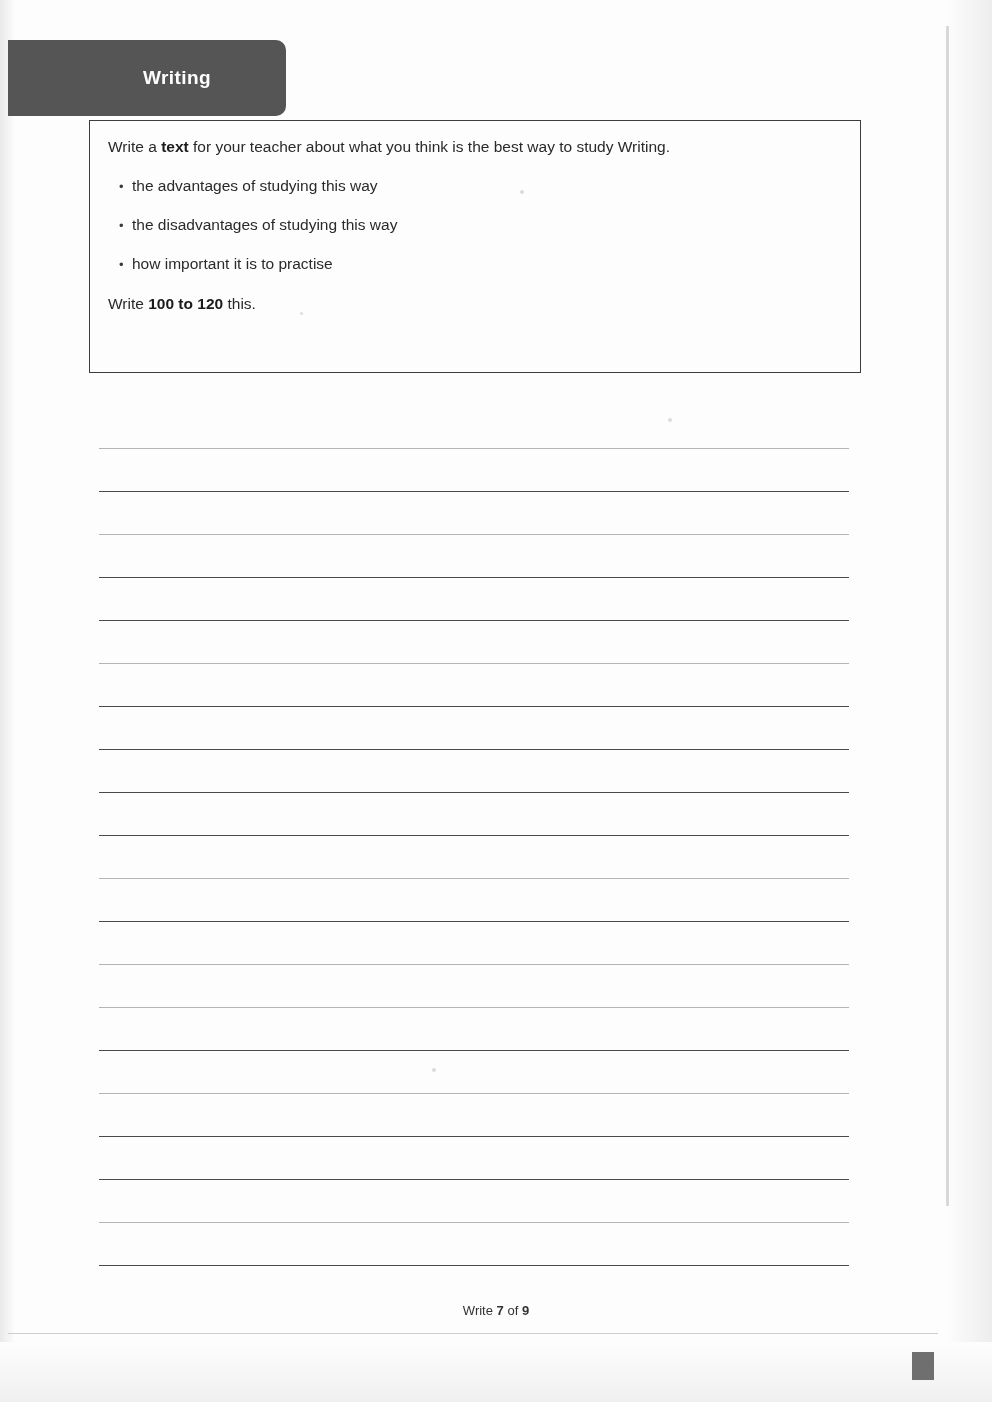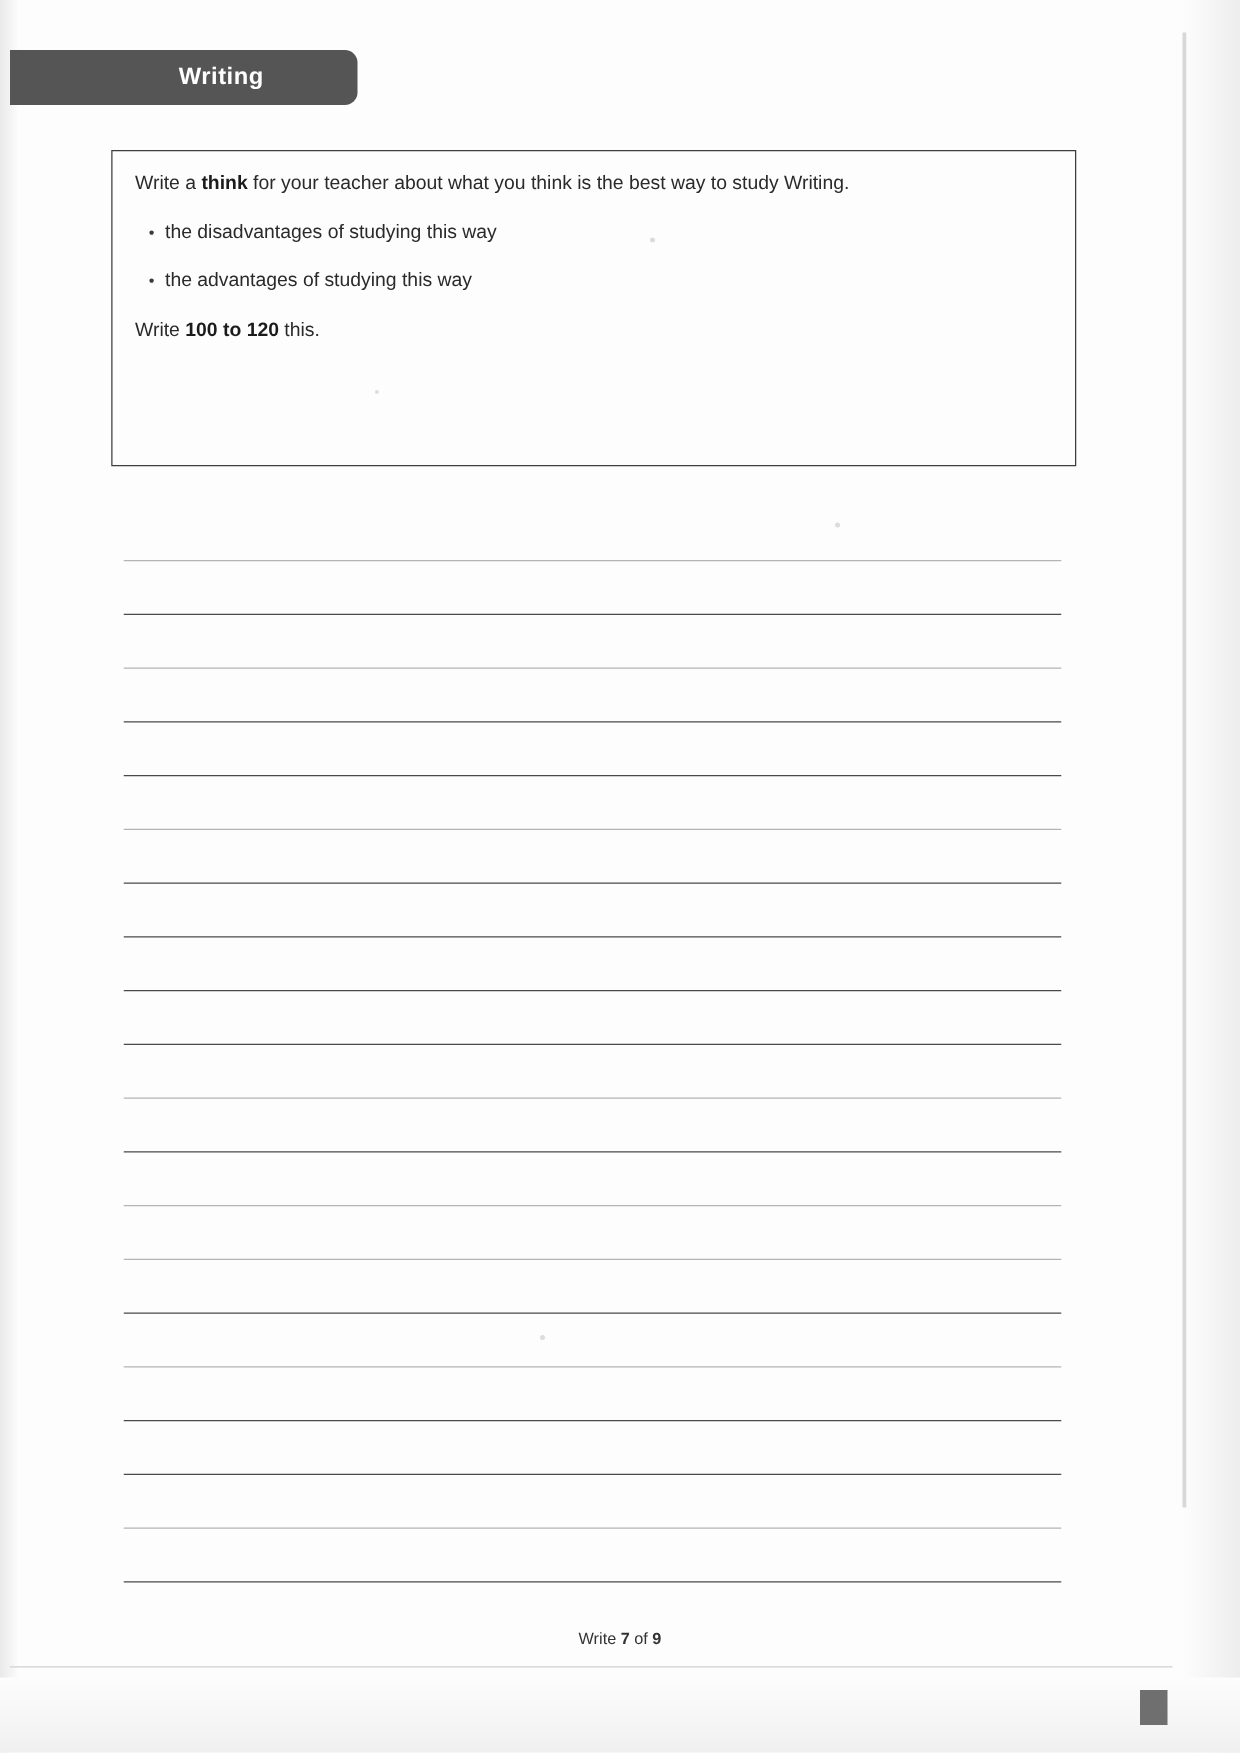--- a/index.html
+++ b/index.html
@@ -55,21 +55,21 @@
     height: 28px;
     background: #6f6f6f;
   }
 
   
   .section-tab {
     position: absolute;
     left: 8px;
     top: 40px;
     width: 278px;
-    height: 44px;
+    height: 76px;
     background: #555555;
     border-radius: 0 10px 10px 0;
     color: #ffffff;
     display: flex;
     align-items: center;
     justify-content: center;
     box-sizing: border-box;
     padding-left: 60px;
   }
   .section-tab-label {
@@ -170,27 +170,28 @@
   <div class="speck" style="left:300px; top:312px; width:3px; height:3px;"></div>
   <div class="speck" style="left:668px; top:418px; width:4px; height:4px;"></div>
   <div class="speck" style="left:432px; top:1068px; width:4px; height:4px;"></div>
 </div>
 
 <div class="section-tab">
   <span class="section-tab-label">Writing</span>
 </div>
 
 <div class="task-box">
-  <p class="task-line"><span>Write a </span><b>think</b><span> for your teacher about what you think is the best way to study Writing.</span></p>
-
+  <p class="task-line"><span>Write a </span><b>text</b><span> for your teacher about what you think is the best way to study Writing.</span></p>
+
+
+  <p class="bullet-line"><span class="bullet-dot">•</span><span>the advantages of studying this way</span></p>
 
   <p class="bullet-line"><span class="bullet-dot">•</span><span>the disadvantages of studying this way</span></p>
 
-  <p class="bullet-line"><span class="bullet-dot">•</span><span>the advantages of studying this way</span></p>
-
+  <p class="bullet-line"><span class="bullet-dot">•</span><span>how important it is to practise</span></p>
 
   <p class="task-line"><span>Write </span><b>100 to 120</b><span> this.</span></p>
 </div>
 
 <div class="lines-area">
   <div class="rule faint" style="top:18px;"></div>
   <div class="rule" style="top:61px;"></div>
   <div class="rule faint" style="top:104px;"></div>
   <div class="rule" style="top:147px;"></div>
   <div class="rule" style="top:190px;"></div>

